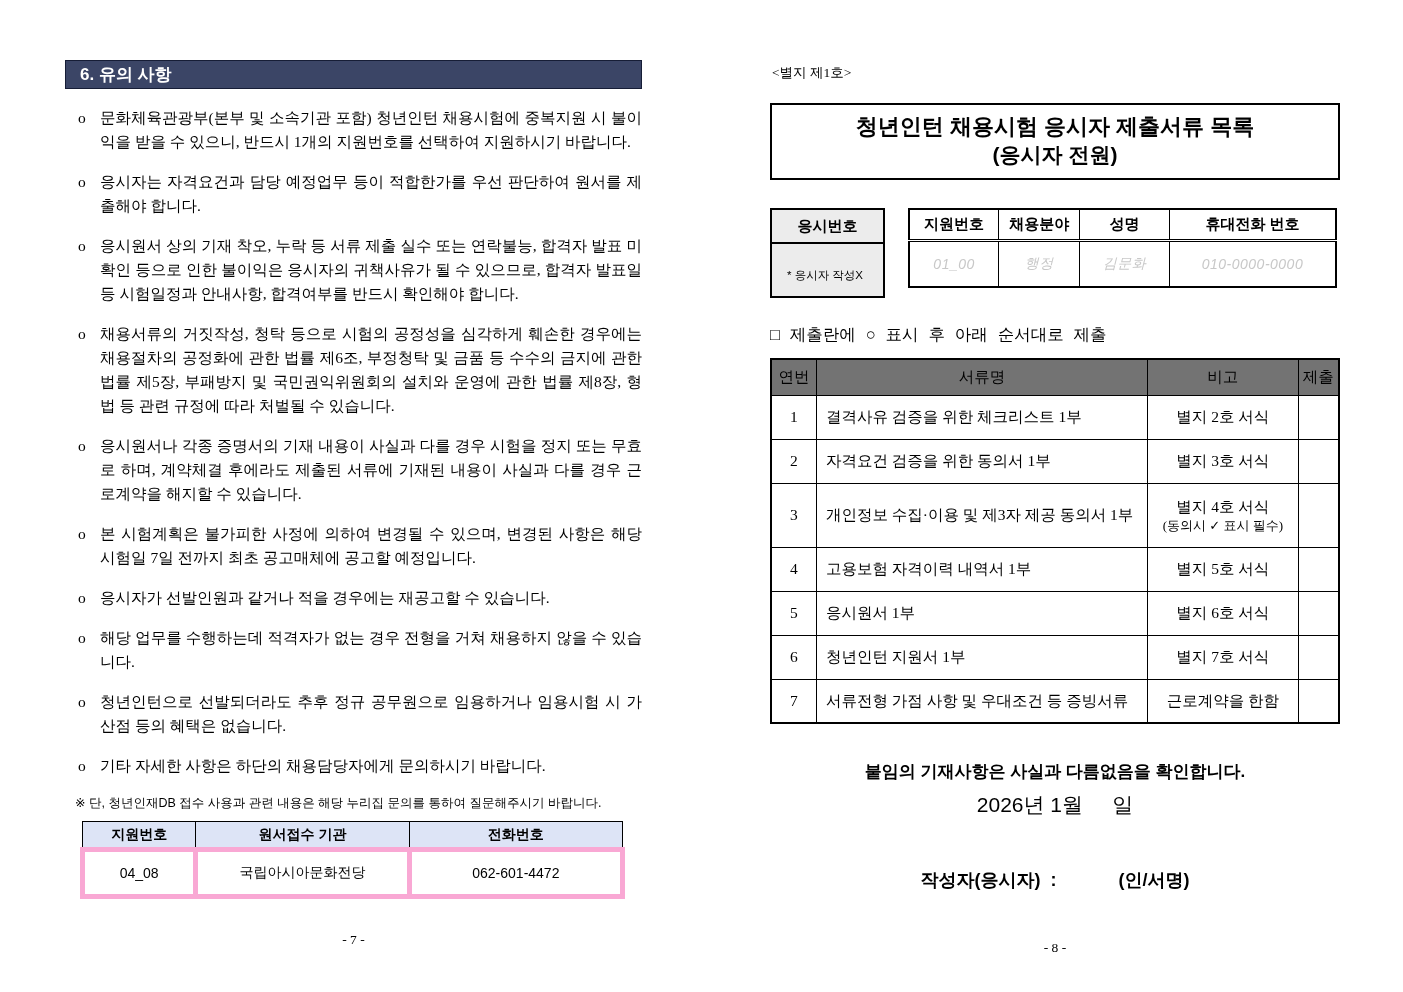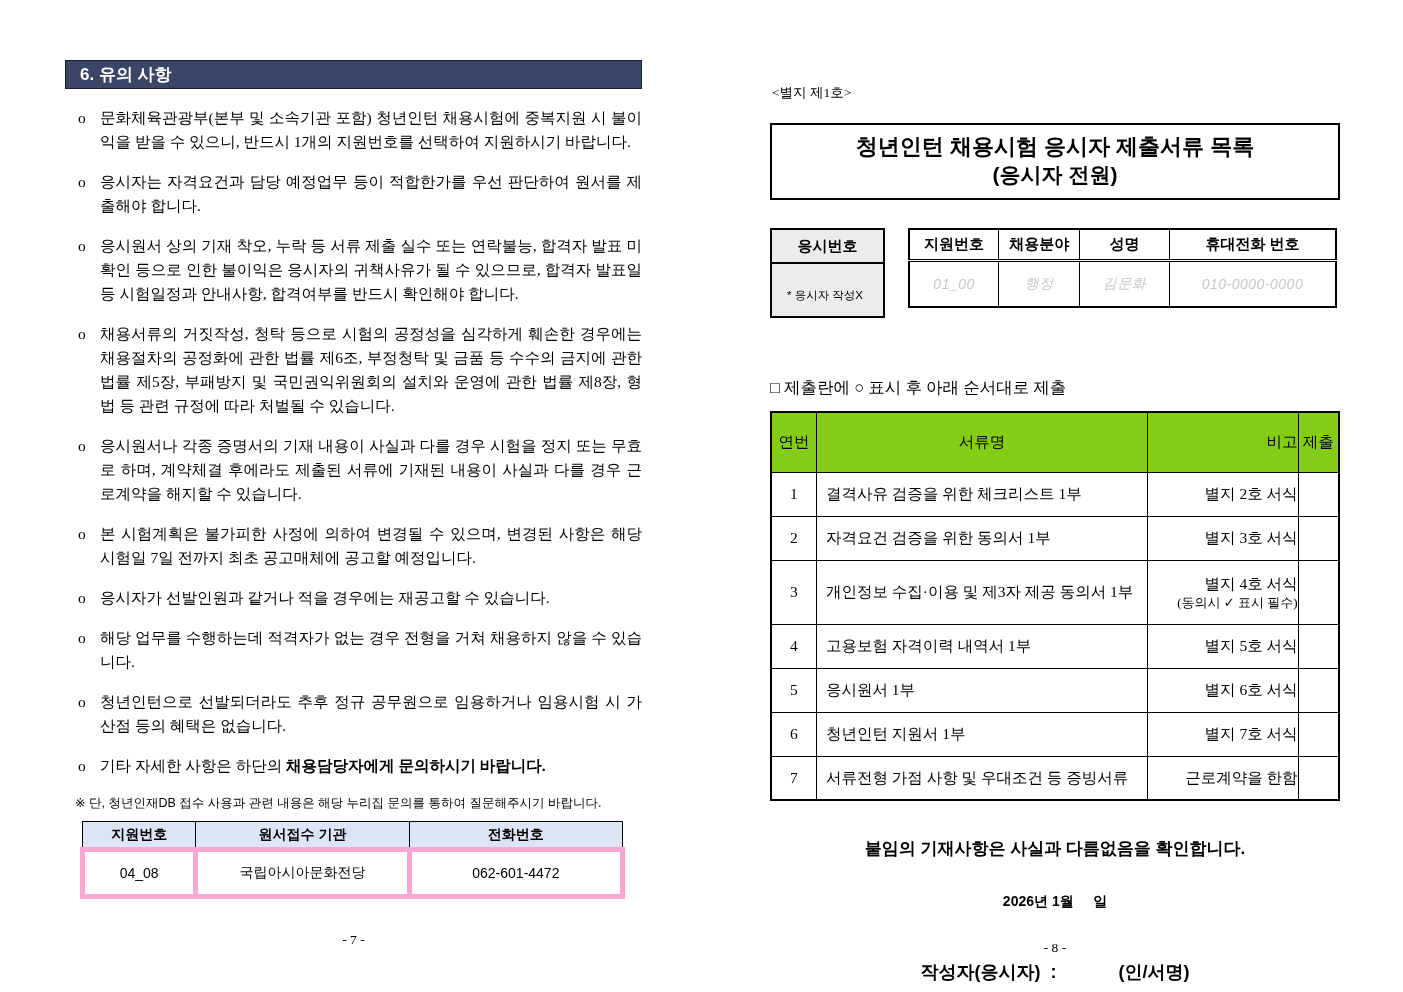--- a/index.html
+++ b/index.html
@@ -8,36 +8,36 @@
 
   
   .page-left { position:absolute; left:65px; top:60px; width:577px; height:900px; }
   .banner { background:#3B4566; border:1px solid #161d36; color:#fff;
             font-family:"Liberation Sans","DejaVu Sans",sans-serif; font-weight:bold;
             font-size:17px; height:29px; line-height:27px; padding-left:14px; }
   .bullets { list-style:none; margin-top:17px; }
   .bullets li { position:relative; padding-left:35px; margin-bottom:16px;
                 font-size:15.5px; line-height:24px; text-align:justify; }
   .bullets li .marker { position:absolute; left:13px; top:0; }
-  .b10-bold { font-weight:bold;margin-top:10px; }
+  .b10-bold { font-weight:normal;margin-top:10px; }
   .footnote { font-family:"Liberation Sans","DejaVu Sans",sans-serif;
               font-size:12.5px; line-height:19px; margin:2px 0 8px 10px; }
   .contact-table { width:545px; margin-left:15px; border-collapse:collapse;
                    font-family:"Liberation Sans","DejaVu Sans",sans-serif;
                    font-size:14px; text-align:center; }
   .contact-table th { background:#DDE4F6; border:1px solid #000; height:28px; font-weight:bold; }
   .contact-table td { border:5px solid #f9a8d4; height:47px; }
   .c-col1 { width:21%; } .c-col2 { width:39.5%; } .c-col3 { width:39.5%; }
 
   .page-num { position:absolute; top:872px; left:0; width:100%;
               text-align:center; font-size:13.5px; }
 
   
   .page-right { position:absolute; left:770px; top:60px; width:570px; height:932px; }
-  .annex { font-size:13.5px; margin:24px 0 0 2px; }
+  .annex { font-size:13.5px; margin:4px 0 0 2px; }
   .title-box { margin-top:21px; border:2px solid #000; text-align:center;
                padding:7px 8px 9px; font-family:"Liberation Sans","DejaVu Sans",sans-serif;
                font-weight:bold; }
   .title-line1 { font-size:22px; line-height:29px; }
   .title-line2 { font-size:21px; line-height:28px; }
 
   .applicant-area { display:flex; margin-top:28px; }
   .exam-no-box { width:115px; height:90px; border:2px solid #000; background:#ECECEC;
                  display:flex; flex-direction:column;
                  font-family:"Liberation Sans","DejaVu Sans",sans-serif; }
@@ -46,39 +46,39 @@
   .exam-no-note { font-size:11.5px; padding:24px 0 0 8px;margin-left:7px; }
   .applicant-table { margin-left:23px; width:429px; height:80px; border-collapse:collapse;
                      border:2px solid #000;
                      font-family:"Liberation Sans","DejaVu Sans",sans-serif; text-align:center; }
   .applicant-table th { font-size:15px; height:31px; border:1px solid #000;
                         border-bottom:3px double #000; font-weight:bold; }
   .applicant-table td { font-size:14px; height:47px; border:1px solid #000;
                         font-style:italic; color:#C8C8C8; letter-spacing:0.5px; }
   .a-col1 { width:21%; } .a-col2 { width:19%; } .a-col3 { width:21%; } .a-col4 { width:39%; }
 
-  .submit-instruction { margin-top:59px; font-size:16.5px; }
+  .submit-instruction { margin-top:26px; font-size:16.5px;font-family:Liberation Mono, monospace; }
 
   .documents-table { margin-top:12px; width:570px; border-collapse:collapse; border:2px solid #000; }
-  .documents-table th { background:#84cc16; border:1px solid #000; height:60px;
+  .documents-table th { background:#737373; border:1px solid #000; height:36px;
                         font-weight:normal; font-size:15.5px; }
   .documents-table td { border:1px solid #000; height:44px; font-size:15.5px; }
   .documents-table tr.tall td { height:64px; }
   .d-no { width:8%; text-align:center; }
   .d-name { width:58.3%; text-align:justify; padding:0 9px; line-height:22px; }
-  .d-remark { width:26.5%; text-align:right; line-height:20px; }
+  .d-remark { width:26.5%; text-align:center; line-height:20px; }
   .d-submit { width:7.2%; }
   .remark-note { display:block; font-size:13px; line-height:17px; }
 
   .confirmation { margin-top:36px; text-align:center;
                   font-family:"Liberation Sans","DejaVu Sans",sans-serif;
                   font-weight:bold; font-size:17px; }
-  .date-line { margin-top:33px; text-align:center;
+  .date-line { margin-top:8px; text-align:center;
                font-family:"Liberation Sans","DejaVu Sans",sans-serif;
-               font-weight:bold; font-size:14px; white-space:pre; }
+               font-weight:normal; font-size:21px; white-space:pre; }
   .signer { margin-top:49px; text-align:center;
             font-family:"Liberation Sans","DejaVu Sans",sans-serif;
             font-weight:bold; font-size:18px; }
   .signer .label { white-space:pre; }
   .signer .seal { margin-left:62px;text-align:right; }
   .page-num-right { top:880px; }
 </style>
 </head>
 <body>
 

